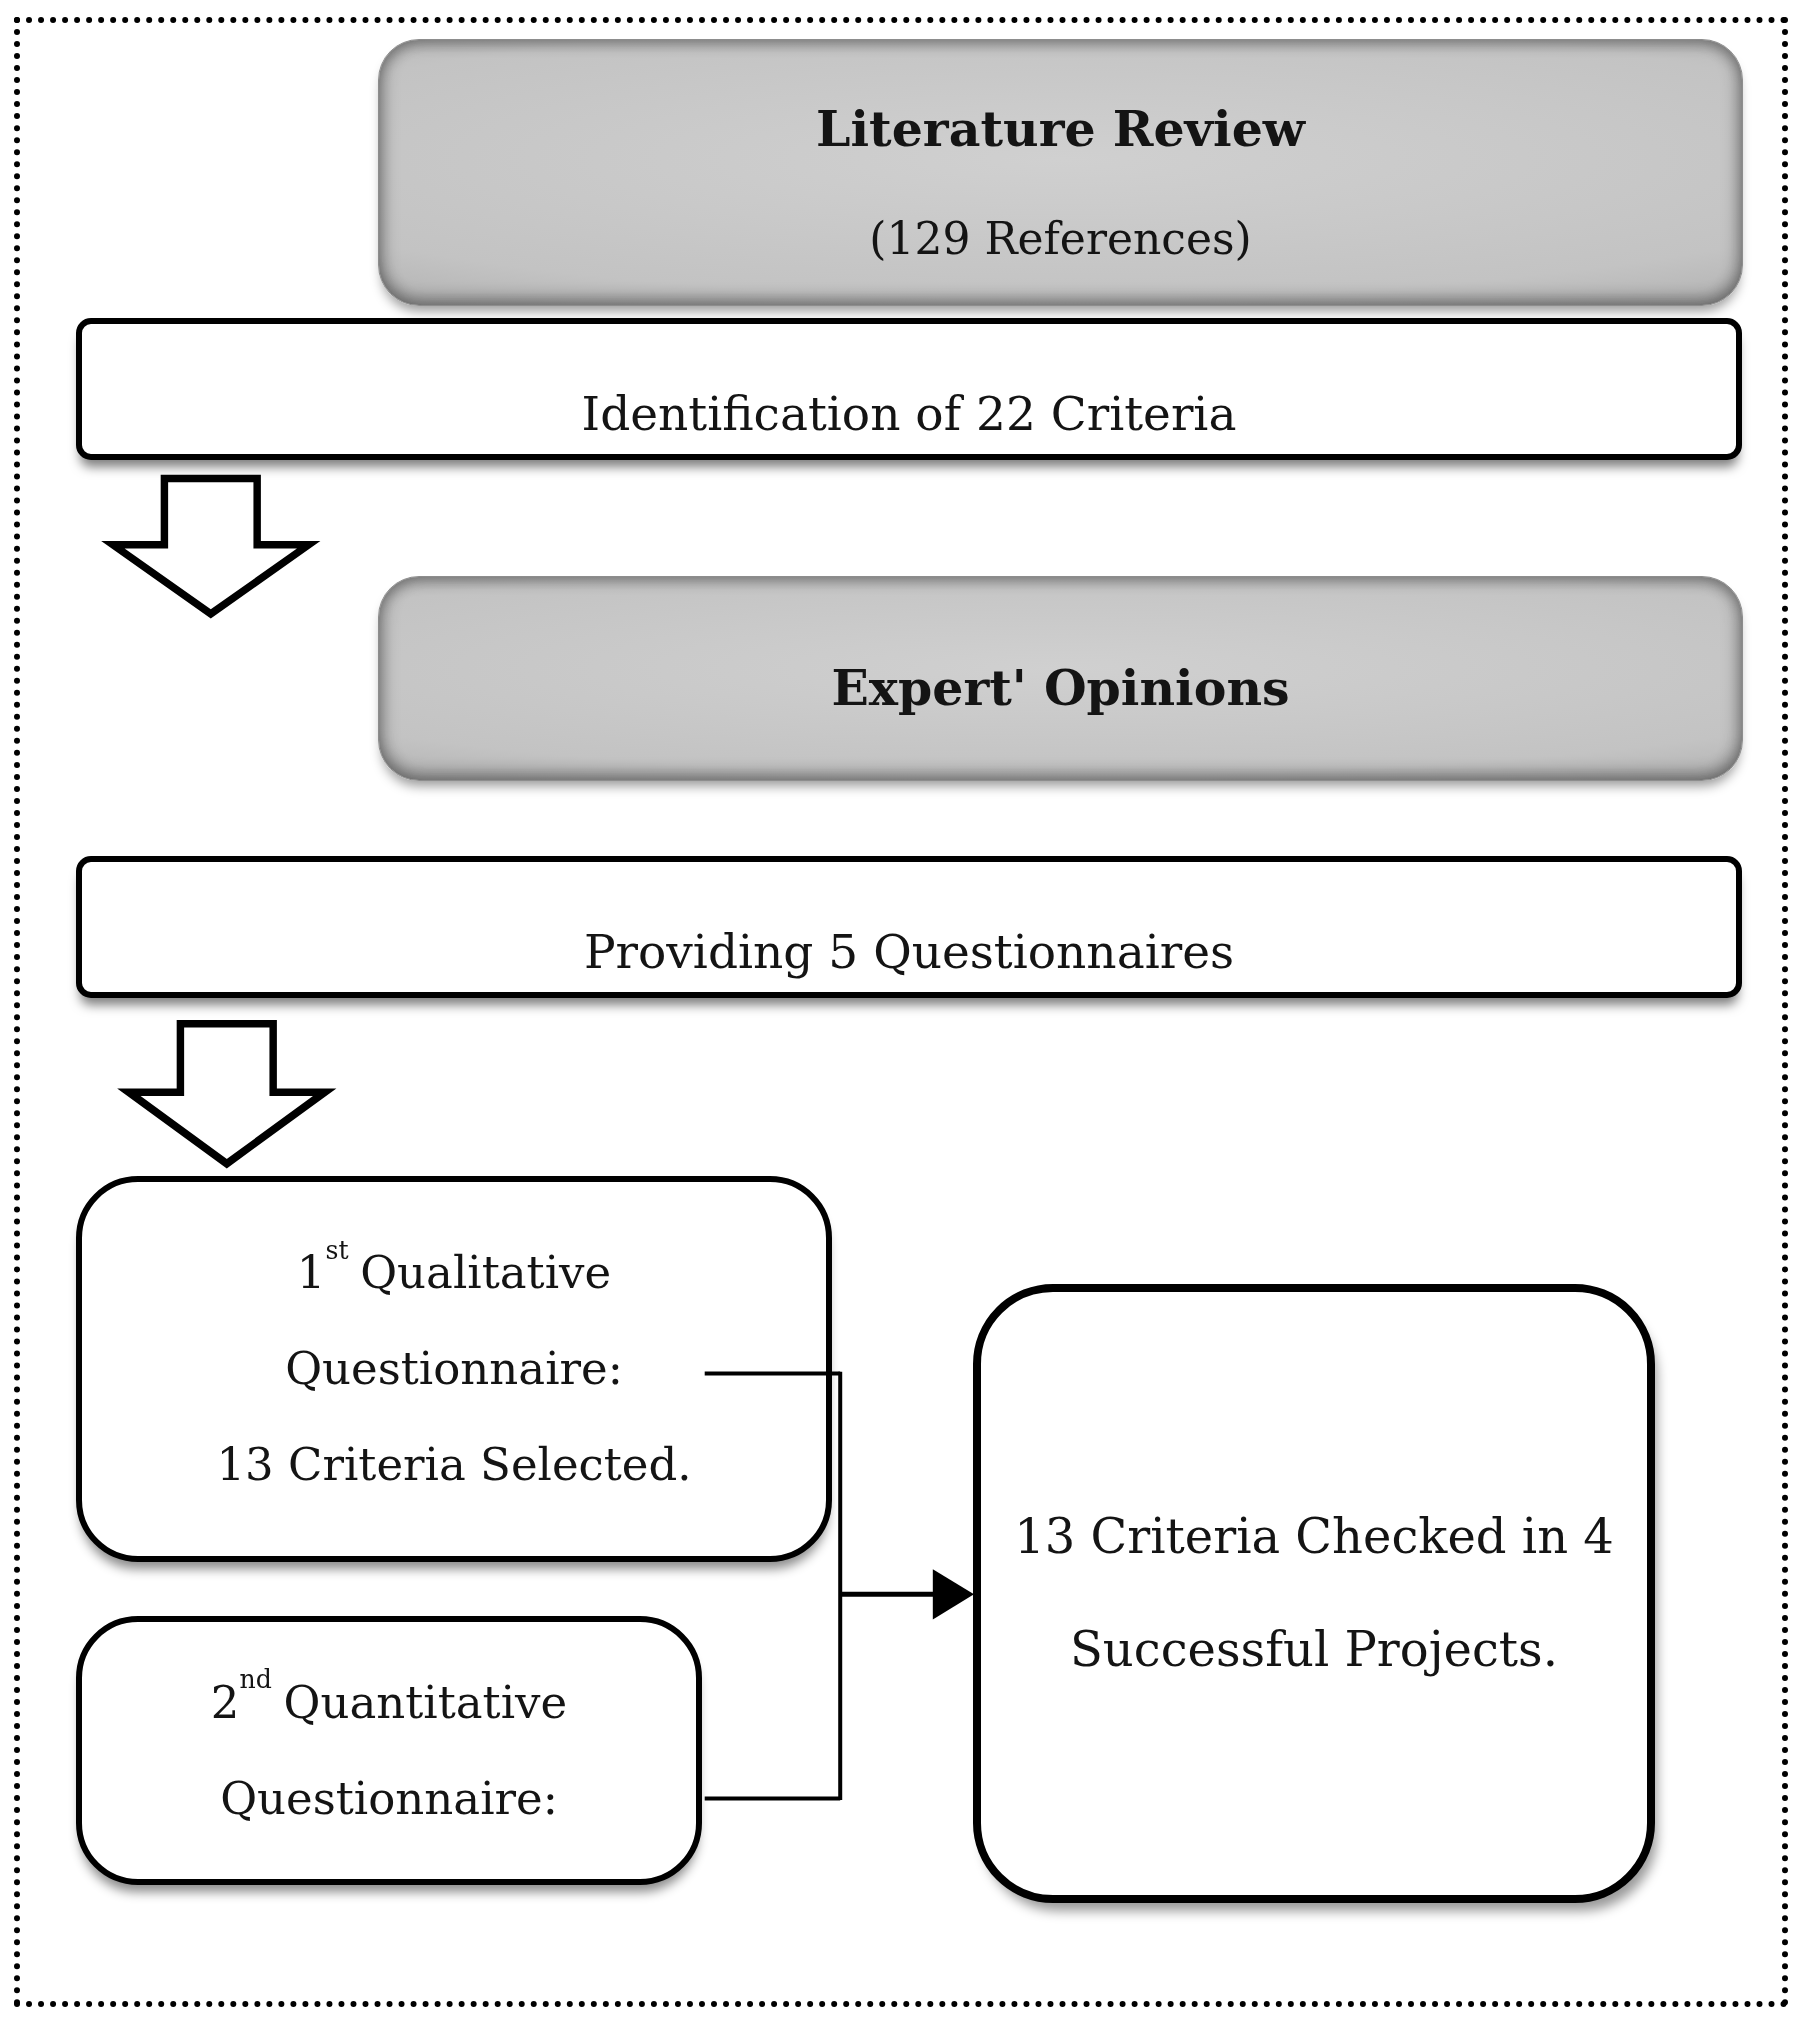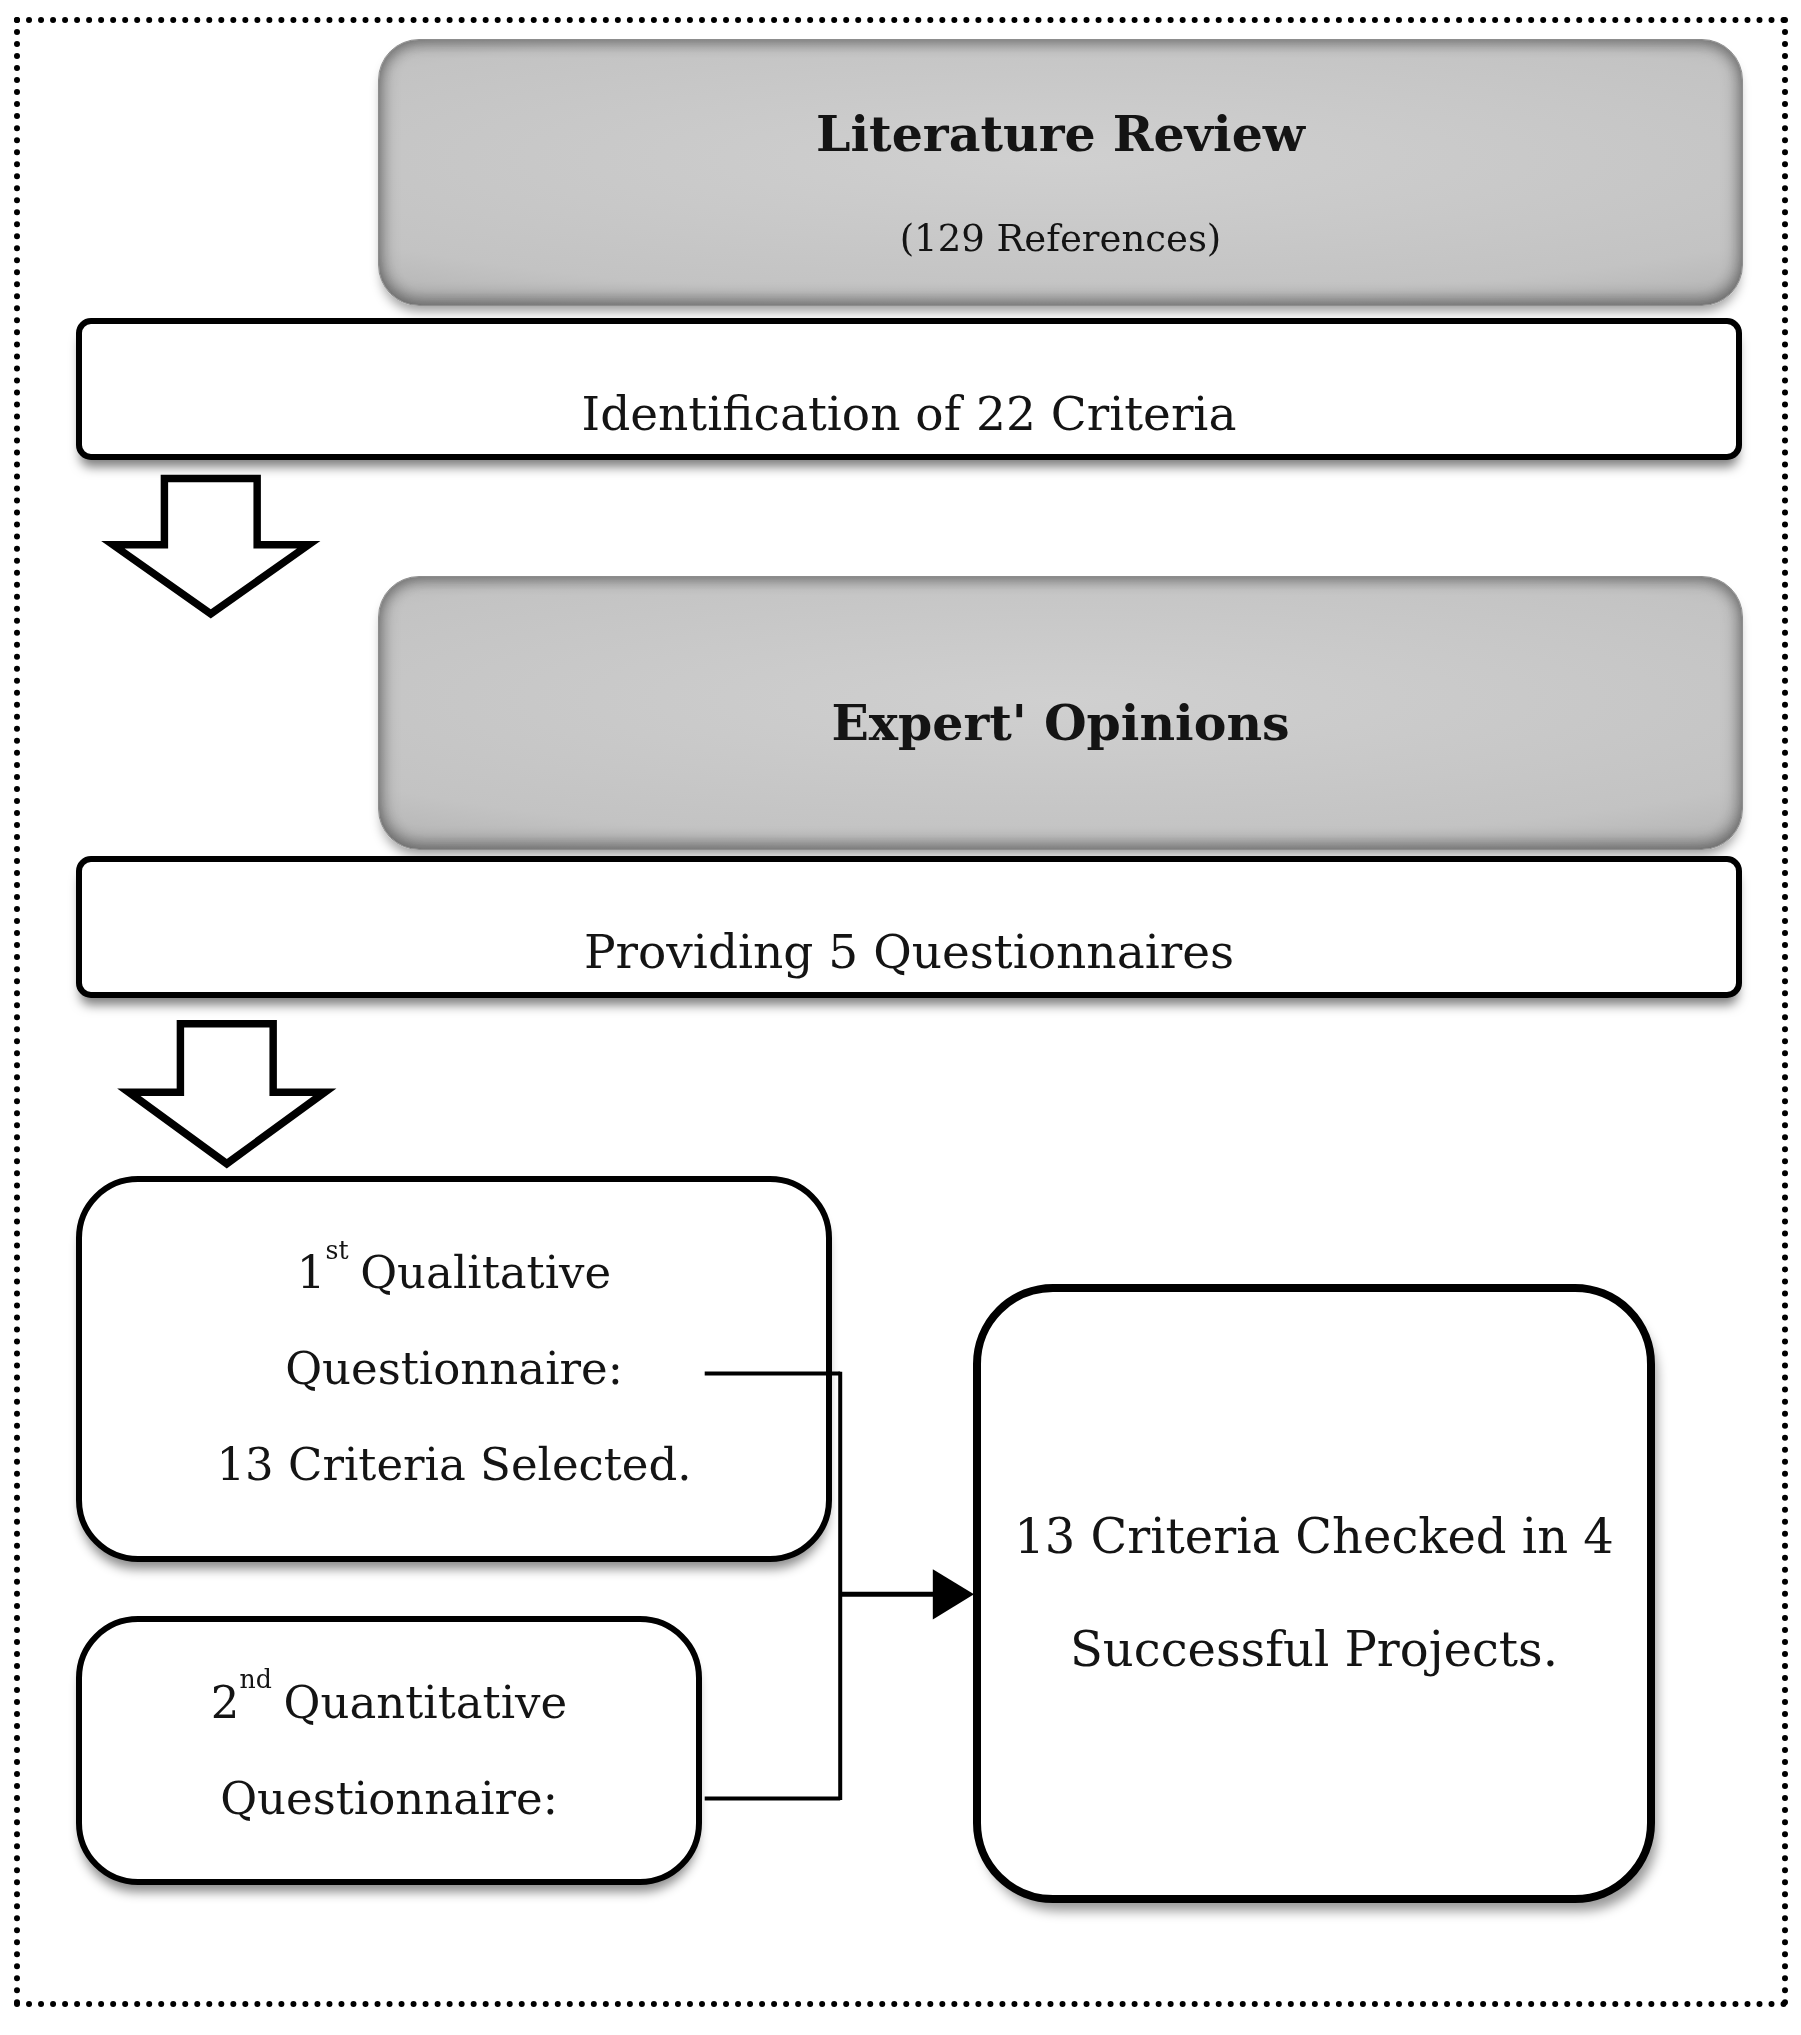--- a/index.html
+++ b/index.html
@@ -32,21 +32,21 @@
     border-radius:41px;
     box-shadow:0 9.2px 11.4px -4.6px rgba(0,0,0,0.40),
       inset 0 6.9px 11.4px rgba(0,0,0,0.20),
       inset 0 -9.2px 13.7px rgba(0,0,0,0.24),
       inset 9.2px 0 13.7px rgba(0,0,0,0.14),
       inset -9.2px 0 13.7px rgba(0,0,0,0.14);
     display:flex;flex-direction:column;align-items:center;justify-content:center;
     gap:51px;padding-top:20.6px;
   }
   .graybox .box-title{font-weight:bold;font-size:49px;line-height:1.25;}
-  .graybox .box-subtitle{font-size:37px;line-height:1.25;}
+  .graybox .box-subtitle{font-size:44px;line-height:1.25;}
   .strip{
     background:#ffffff;
     border:6.3px solid var(--line);
     border-radius:15px;
     box-shadow:0 11.4px 10.3px -4.6px rgba(0,0,0,0.50);
     display:flex;align-items:center;justify-content:center;
     padding-top:48px;
     font-size:47px;
     text-align:center;
   }
@@ -66,21 +66,21 @@
     gap:55px;
     font-size:48px;
     box-shadow:5.7px 12.6px 11.4px -4.6px rgba(0,0,0,0.40);
   }
   sup.ord{font-size:0.56em;position:relative;top:-0.52em;}
   .gap-left{margin-left:0.26em;}
   .arrow-box-1{left:106px;top:474px;width:213px;height:145px;}
   .arrow-box-2{left:122px;top:1019px;width:213px;height:150px;}
   .graybox-1{left:378px;top:39px;width:1365px;height:267px;}
   .strip-1{left:76px;top:318px;width:1666px;height:142px;}
-  .graybox-2{left:378px;top:576px;width:1365px;height:274px;}
+  .graybox-2{left:378px;top:576px;width:1365px;height:205px;}
   .strip-2{left:76px;top:856px;width:1666px;height:142px;}
   .bigbox-q1{left:76px;top:1176px;width:756px;height:386px;}
   .bigbox-q2{left:76px;top:1616px;width:626px;height:269px;}
   .bigbox-result{left:973px;top:1284px;width:682px;height:619px;}
   .connector-svg{left:701px;top:1345px;width:275px;height:486px;}
   svg{display:block;overflow:visible;}
 </style>
 </head>
 <body>
 

